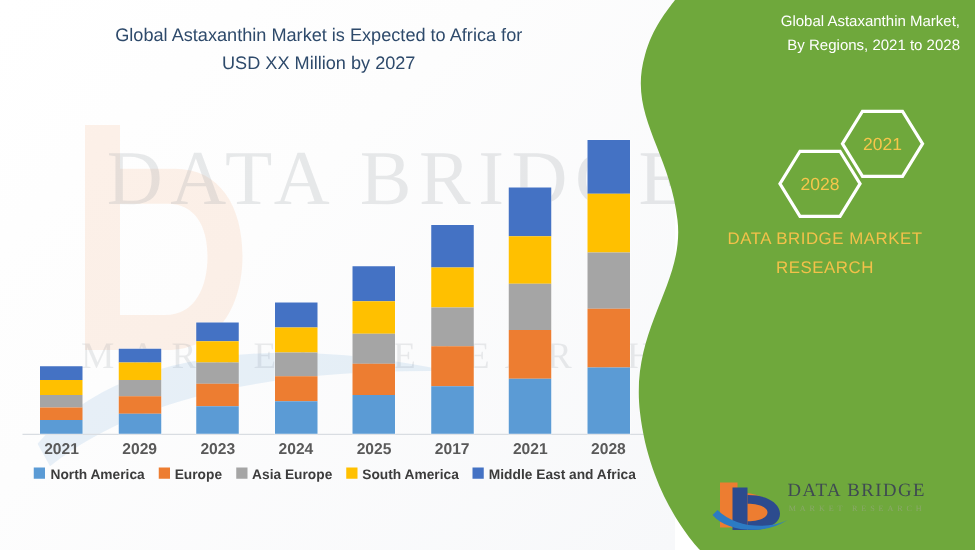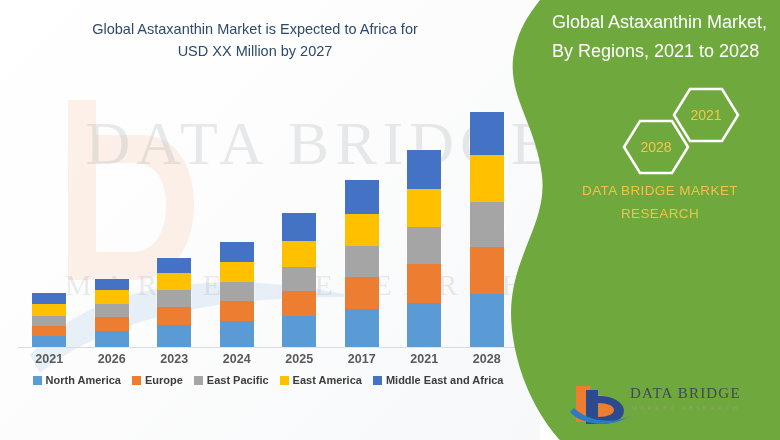--- a/index.html
+++ b/index.html
@@ -37,29 +37,29 @@
   .bar-slot{width:58px;display:flex;flex-direction:column;align-items:center;justify-content:flex-end;height:100%;}
   .bar{width:34px;display:flex;flex-direction:column;justify-content:flex-end;box-shadow:0 0 0 .5px rgba(255,255,255,.5);}
   .seg{width:100%;}
 
   .xlabels{position:absolute;left:18px;top:352px;width:500px;
     display:flex;justify-content:space-around;}
   .xlab{width:58px;text-align:center;font-size:12.5px;color:#595959;font-weight:bold;}
 
   .legend{position:absolute;left:18px;top:374px;width:500px;
     display:flex;justify-content:center;align-items:center;gap:11px;flex-wrap:nowrap;}
-  .lg-item{display:flex;align-items:center;gap:4px;}
+  .lg-item{display:flex;align-items:flex-start;gap:4px;}
   .lg-swatch{width:9px;height:9px;display:block;}
   .lg-label{font-size:11px;color:#3c3c3c;font-weight:bold;white-space:nowrap;}
 
   
   .right-panel{position:absolute;left:0;top:0;width:780px;height:440px;pointer-events:none;}
   .green-content{position:absolute;left:540px;top:0;width:240px;height:440px;}
-  .panel-title{position:absolute;left:12px;top:8px;width:216px;text-align:left;
-    font-size:18px;line-height:1.6;color:#ffffff;}
+  .panel-title{position:absolute;left:12px;top:8px;width:216px;text-align:right;
+    font-size:12px;line-height:1.6;color:#ffffff;}
 
   .hexwrap{position:absolute;left:0px;top:85px;width:240px;height:95px;}
   .hex-label{position:absolute;font-size:14px;color:#f6c64b;font-weight:400;text-align:center;}
 
   .brand{position:absolute;left:8px;top:180px;width:224px;text-align:center;
     font-size:13.5px;line-height:1.7;color:#f3c14a;letter-spacing:.4px;}
 
   .logo{position:absolute;left:28px;top:382px;width:200px;height:46px;}
   .logo-text{position:absolute;left:62px;top:3px;font-size:15px;letter-spacing:1.2px;
     color:#3f4a52;font-family:"Liberation Serif", serif;}
@@ -164,45 +164,45 @@
               <div class="seg" style="height: 45px; background: rgb(165, 165, 165);"></div>
               <div class="seg" style="height: 47px; background: rgb(237, 125, 49);"></div>
               <div class="seg" style="height: 53px; background: rgb(91, 155, 213);"></div>
             </div>
           </div>
         </div>
     </div>
 
     <div class="xlabels" id="xlabels">
         <div class="xlab">2021</div>
-        <div class="xlab">2026</div>
+        <div class="xlab">2029</div>
         <div class="xlab">2023</div>
         <div class="xlab">2024</div>
         <div class="xlab">2025</div>
         <div class="xlab">2017</div>
         <div class="xlab">2021</div>
         <div class="xlab">2028</div>
       </div>
 
     <div class="legend" id="legend">
         <div class="lg-item">
           <span class="lg-swatch" style="background: rgb(91, 155, 213);"></span>
           <span class="lg-label">North America</span>
         </div>
         <div class="lg-item">
           <span class="lg-swatch" style="background: rgb(237, 125, 49);"></span>
           <span class="lg-label">Europe</span>
         </div>
         <div class="lg-item">
           <span class="lg-swatch" style="background: rgb(165, 165, 165);"></span>
-          <span class="lg-label">East Pacific</span>
+          <span class="lg-label">Asia Europe</span>
         </div>
         <div class="lg-item">
           <span class="lg-swatch" style="background: rgb(255, 192, 0);"></span>
-          <span class="lg-label">East America</span>
+          <span class="lg-label">South America</span>
         </div>
         <div class="lg-item">
           <span class="lg-swatch" style="background: rgb(68, 114, 196);"></span>
           <span class="lg-label">Middle East and Africa</span>
         </div>
       </div>
   </div>
 
   <svg class="right-panel" viewBox="0 0 780 440" preserveAspectRatio="none">
     <path d="M780 0 L780 440 L560 440 C560 440 520 400 512 330

